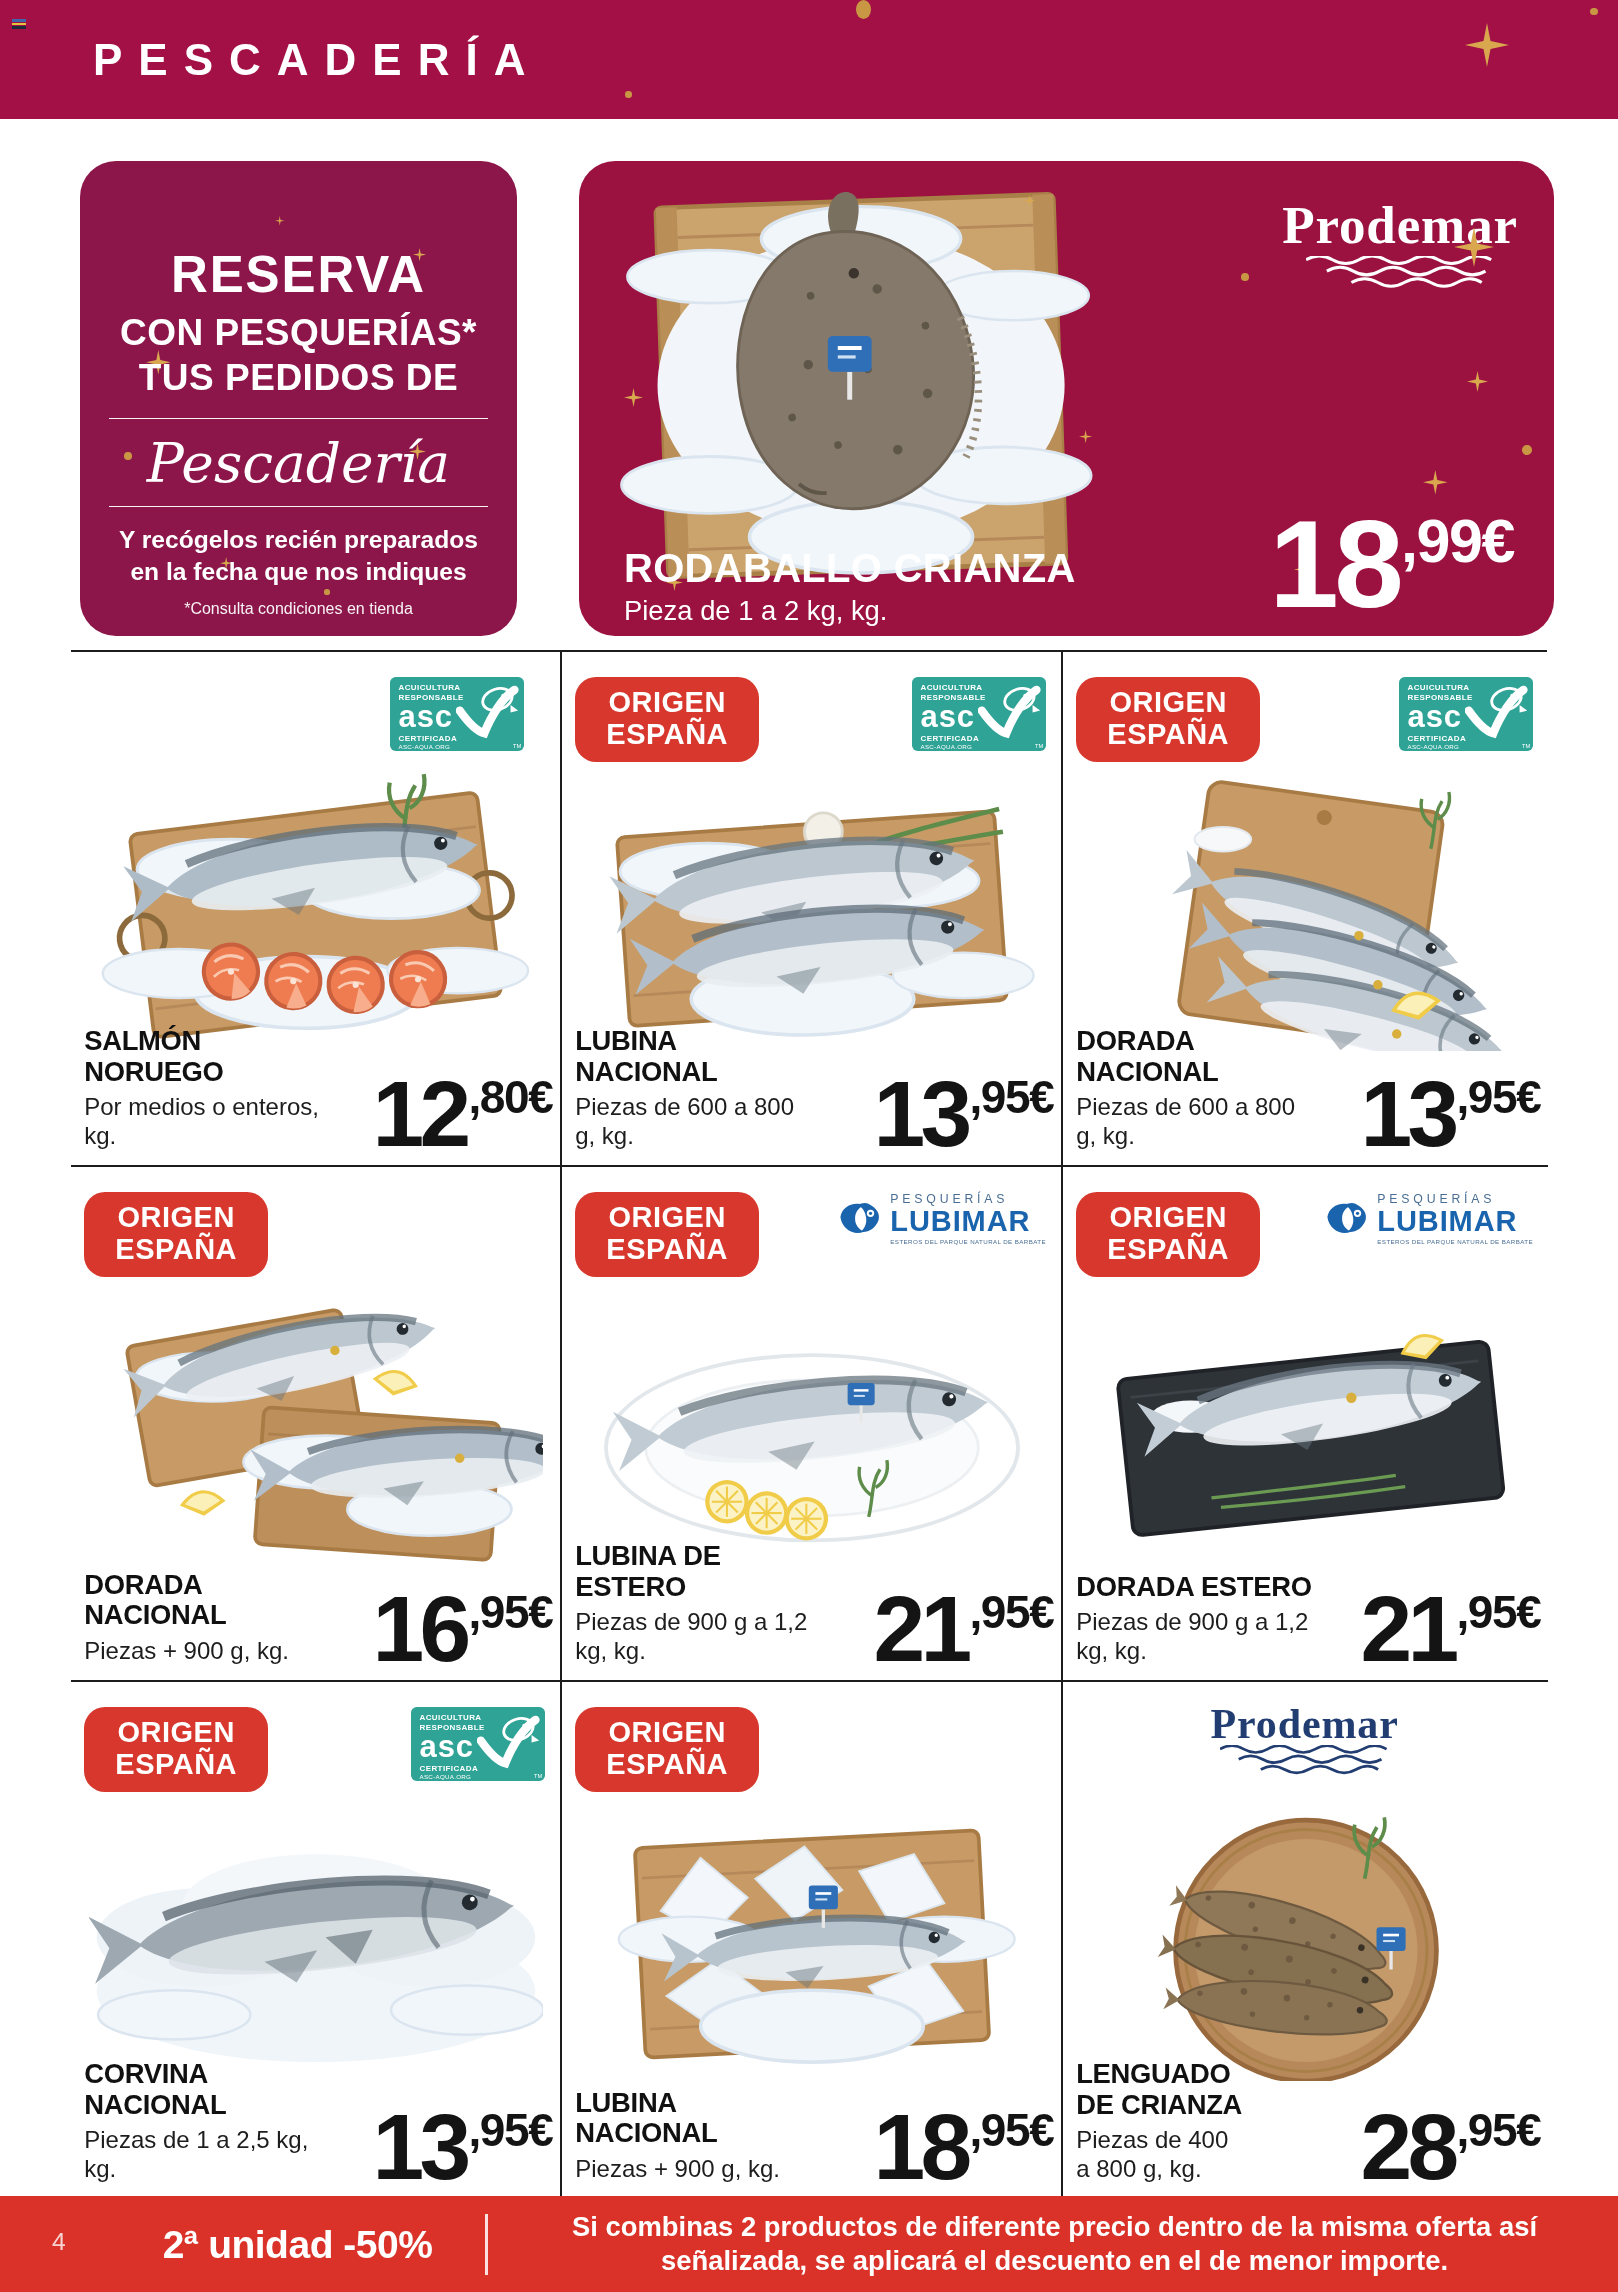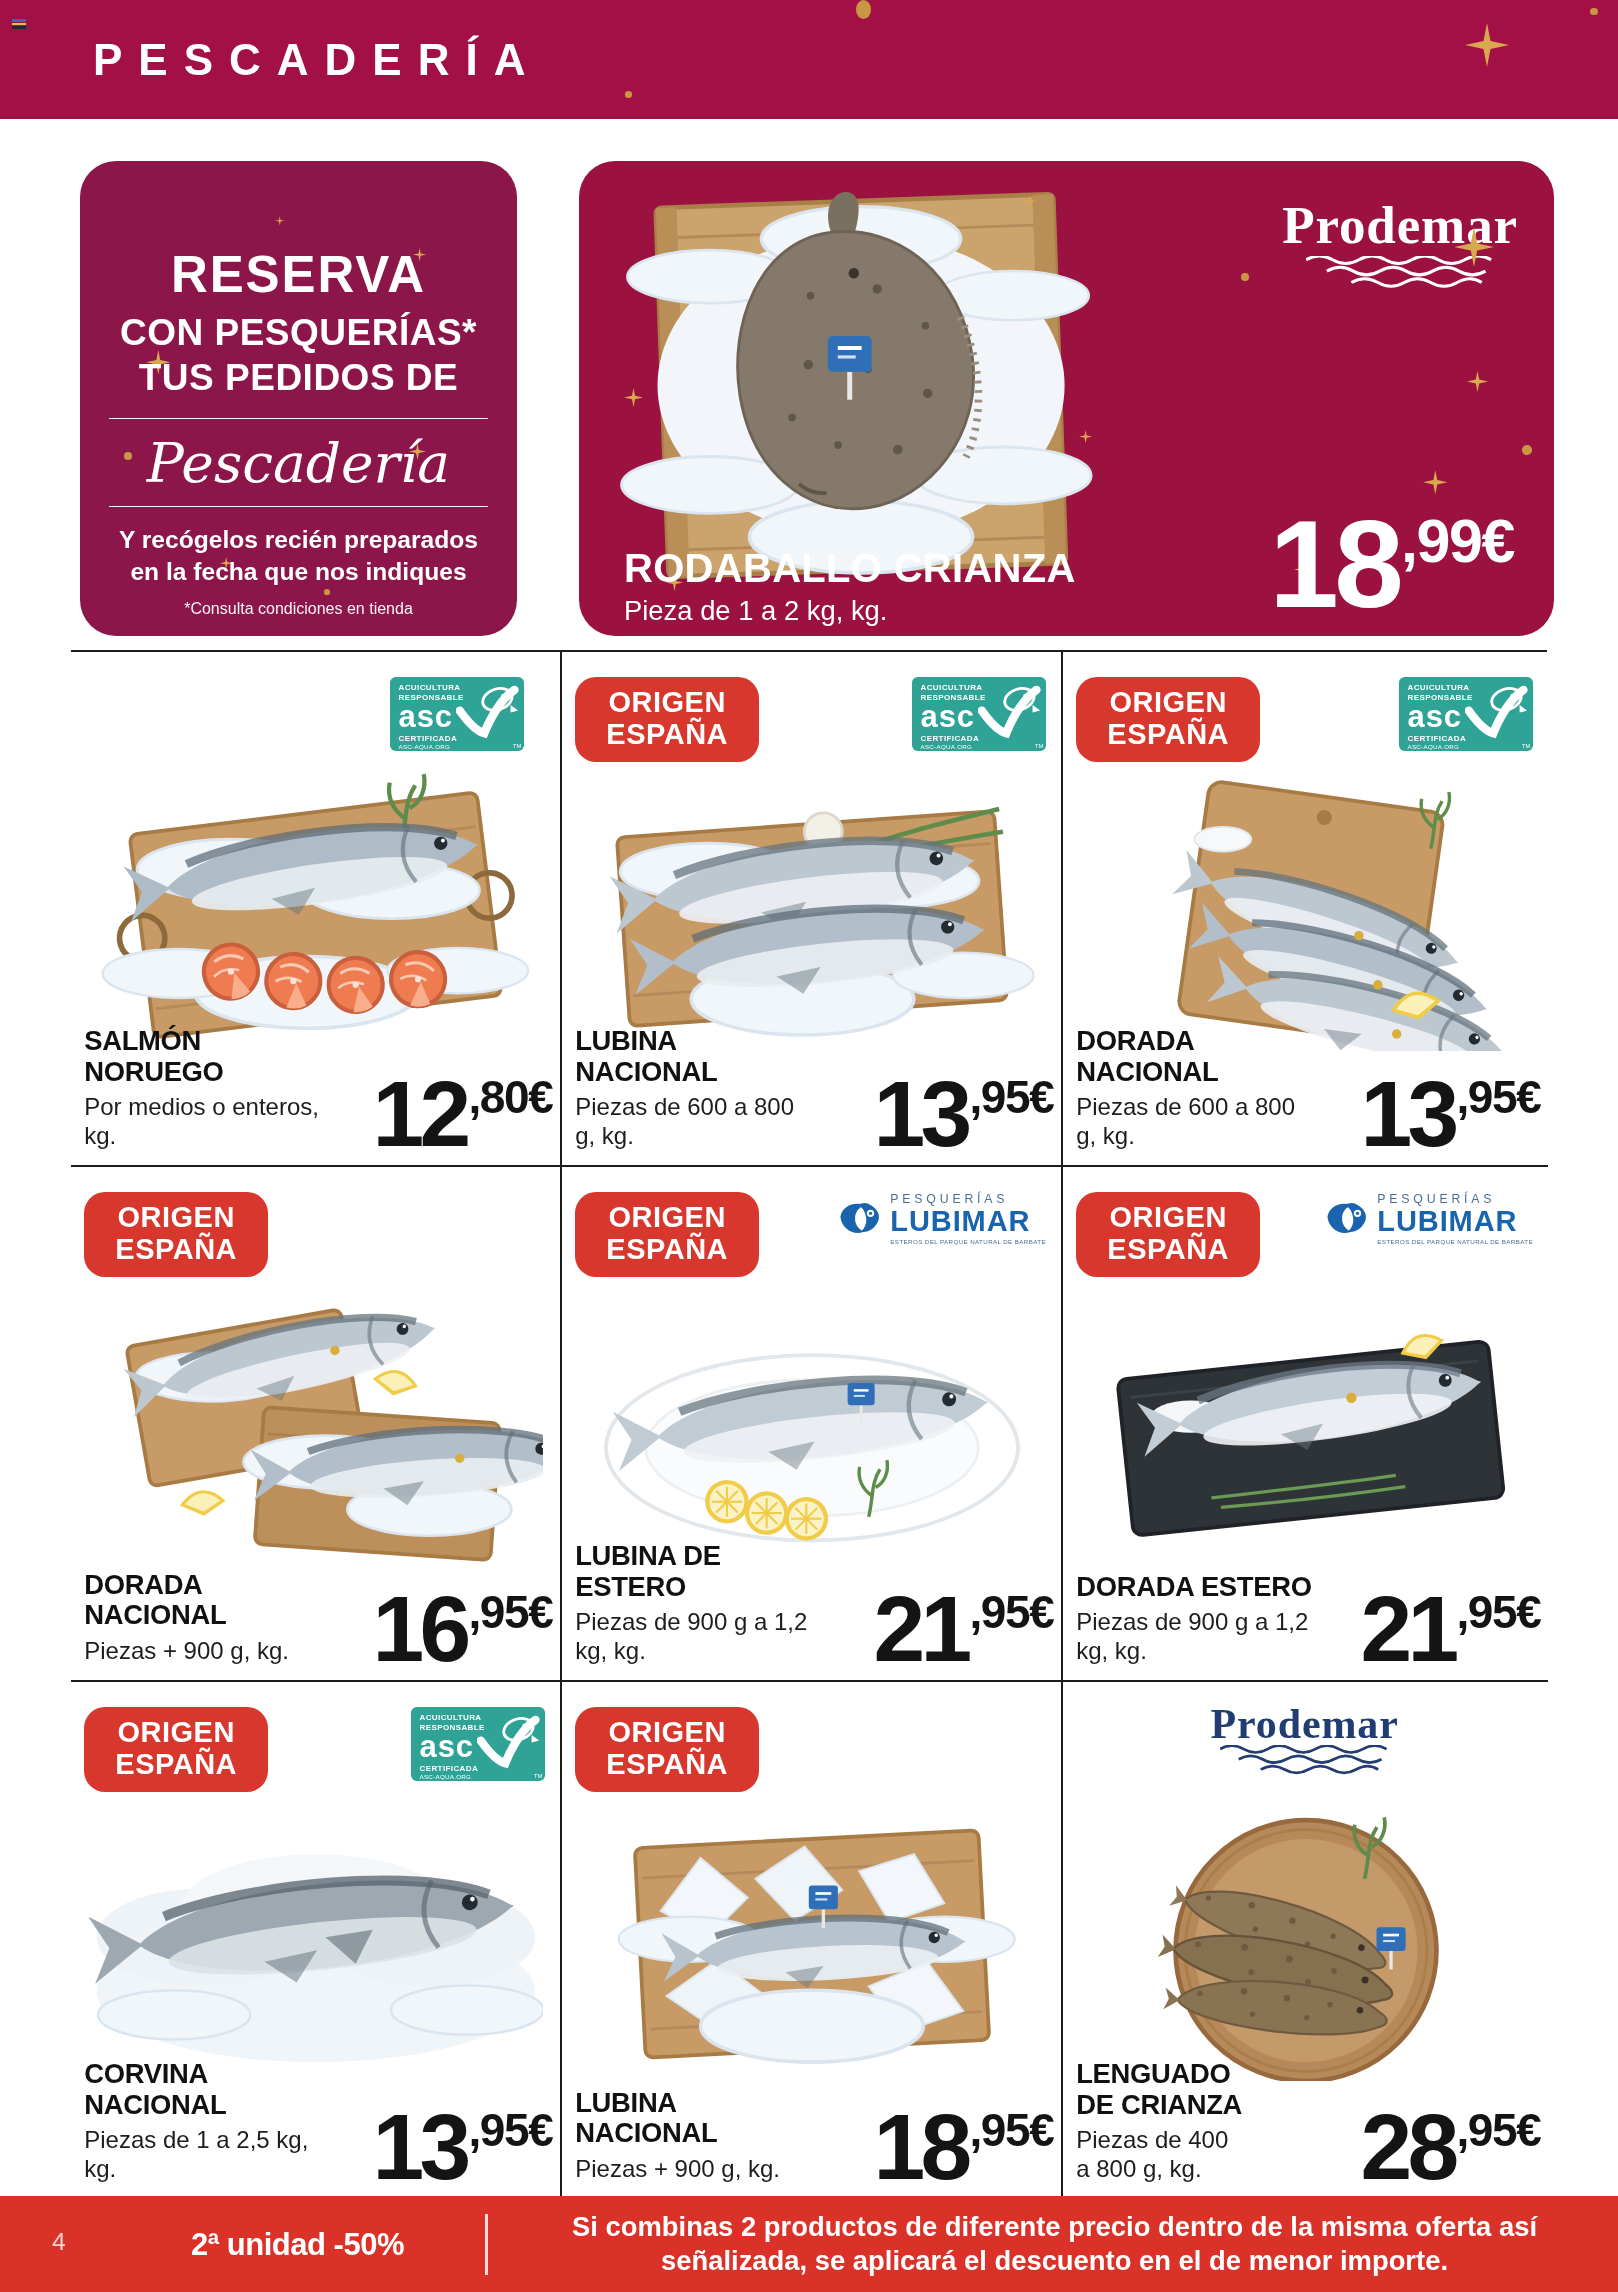--- a/index.html
+++ b/index.html
@@ -75,21 +75,21 @@
   .cell-label{position:absolute;left:13.2px;right:7.6px;bottom:15px;display:flex;
         justify-content:space-between;align-items:flex-end;}
   .ptext{width:244px;}
   .ptext.narrow{width:170px;}
   .pname{font-size:27.4px;font-weight:800;letter-spacing:-0.3px;line-height:1.12;color:#111;}
   .pdesc{font-size:24px;color:#1d1d1d;line-height:1.18;margin-top:5.7px;}
   
   .footer{position:absolute;left:0;top:2196px;width:1618px;height:97px;background:#DA3228;color:#fff;}
   .page-num{position:absolute;left:52px;top:32px;font-size:24.6px;color:rgba(255,255,255,.78);}
   .promo{position:absolute;left:132px;width:331px;top:50%;transform:translateY(-50%);
-        text-align:center;font-size:31px;font-weight:800;letter-spacing:-0.5px;}
+        text-align:center;font-size:39px;font-weight:800;letter-spacing:-0.5px;}
   .footer-divider{position:absolute;left:485px;top:18px;width:2.8px;height:61px;background:rgba(255,255,255,.85);}
   .legal{position:absolute;left:519px;right:28px;top:50%;transform:translateY(-50%);
         text-align:center;font-size:27.4px;font-weight:700;line-height:1.26;}
 </style>
 </head>
 <body>
 
 <svg width="0" height="0" style="position:absolute" aria-hidden="true">
   <defs>
     <g id="fish">

